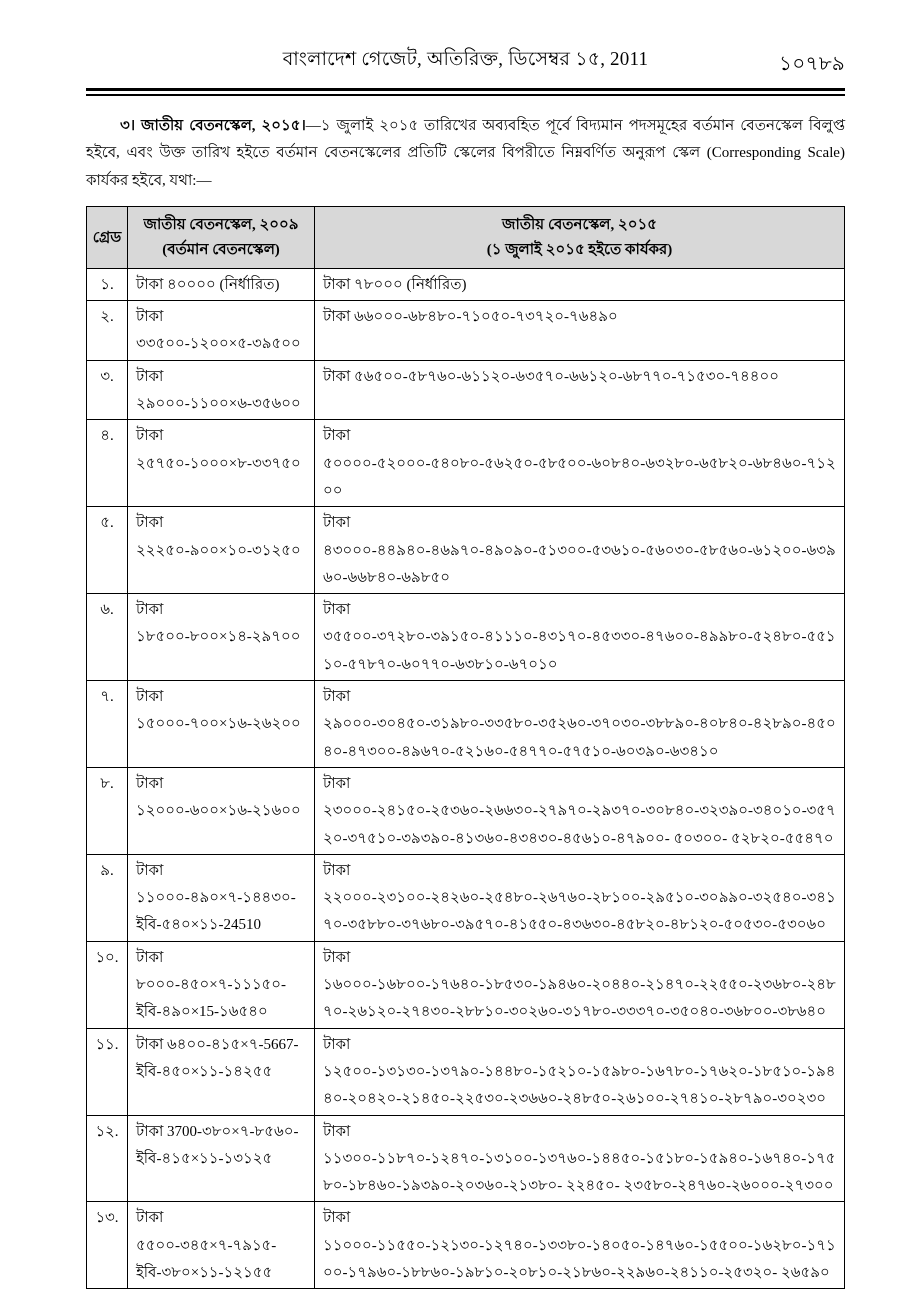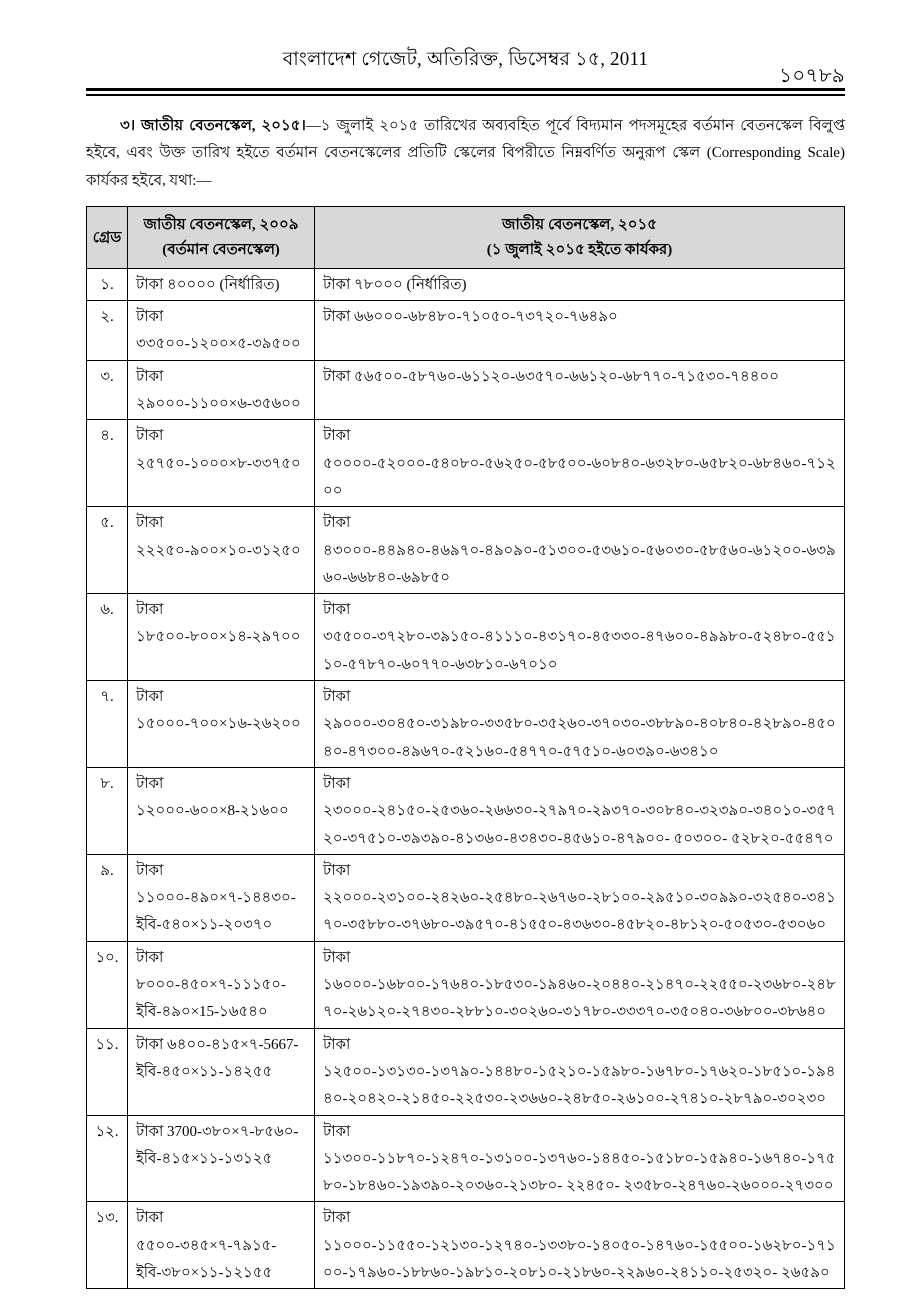--- a/index.html
+++ b/index.html
@@ -20,21 +20,21 @@
   .header-line {
     position: relative;
     text-align: center;
     font-size: 19px;
     letter-spacing: 0.2px;
   }
   .gazette-title { display: inline-block; }
   .page-number {
     position: absolute;
     right: 0;
-    top: 16px;
+    top: 4px;
     font-size: 20px;
     font-family: Liberation Serif, serif;
   }
   .double-rule {
     margin-top: 12px;
     height: 3px;
     border-top: 3px solid #000;
     border-bottom: 2px solid #000;
   }
   .intro {
@@ -141,26 +141,26 @@
           <td class="scale-2009-cell">টাকা ১৮৫০০-৮০০×১৪-২৯৭০০</td>
           <td class="scale-2015-cell">টাকা ৩৫৫০০-৩৭২৮০-৩৯১৫০-৪১১১০-৪৩১৭০-৪৫৩৩০-৪৭৬০০-৪৯৯৮০-৫২৪৮০-৫৫১১০-৫৭৮৭০-৬০৭৭০-৬৩৮১০-৬৭০১০</td>
         </tr>
         <tr>
           <td class="grade-cell">৭.</td>
           <td class="scale-2009-cell">টাকা ১৫০০০-৭০০×১৬-২৬২০০</td>
           <td class="scale-2015-cell">টাকা ২৯০০০-৩০৪৫০-৩১৯৮০-৩৩৫৮০-৩৫২৬০-৩৭০৩০-৩৮৮৯০-৪০৮৪০-৪২৮৯০-৪৫০৪০-৪৭৩০০-৪৯৬৭০-৫২১৬০-৫৪৭৭০-৫৭৫১০-৬০৩৯০-৬৩৪১০</td>
         </tr>
         <tr>
           <td class="grade-cell">৮.</td>
-          <td class="scale-2009-cell">টাকা ১২০০০-৬০০×8-২১৬০০</td>
+          <td class="scale-2009-cell">টাকা ১২০০০-৬০০×১৬-২১৬০০</td>
           <td class="scale-2015-cell">টাকা ২৩০০০-২৪১৫০-২৫৩৬০-২৬৬৩০-২৭৯৭০-২৯৩৭০-৩০৮৪০-৩২৩৯০-৩৪০১০-৩৫৭২০-৩৭৫১০-৩৯৩৯০-৪১৩৬০-৪৩৪৩০-৪৫৬১০-৪৭৯০০- ৫০৩০০- ৫২৮২০-৫৫৪৭০</td>
         </tr>
         <tr>
           <td class="grade-cell">৯.</td>
-          <td class="scale-2009-cell">টাকা ১১০০০-৪৯০×৭-১৪৪৩০-ইবি-৫৪০×১১-২০৩৭০</td>
+          <td class="scale-2009-cell">টাকা ১১০০০-৪৯০×৭-১৪৪৩০-ইবি-৫৪০×১১-24510</td>
           <td class="scale-2015-cell">টাকা ২২০০০-২৩১০০-২৪২৬০-২৫৪৮০-২৬৭৬০-২৮১০০-২৯৫১০-৩০৯৯০-৩২৫৪০-৩৪১৭০-৩৫৮৮০-৩৭৬৮০-৩৯৫৭০-৪১৫৫০-৪৩৬৩০-৪৫৮২০-৪৮১২০-৫০৫৩০-৫৩০৬০</td>
         </tr>
         <tr>
           <td class="grade-cell">১০.</td>
           <td class="scale-2009-cell">টাকা ৮০০০-৪৫০×৭-১১১৫০-ইবি-৪৯০×15-১৬৫৪০</td>
           <td class="scale-2015-cell">টাকা ১৬০০০-১৬৮০০-১৭৬৪০-১৮৫৩০-১৯৪৬০-২০৪৪০-২১৪৭০-২২৫৫০-২৩৬৮০-২৪৮৭০-২৬১২০-২৭৪৩০-২৮৮১০-৩০২৬০-৩১৭৮০-৩৩৩৭০-৩৫০৪০-৩৬৮০০-৩৮৬৪০</td>
         </tr>
         <tr>
           <td class="grade-cell">১১.</td>
           <td class="scale-2009-cell">টাকা ৬৪০০-৪১৫×৭-5667-ইবি-৪৫০×১১-১৪২৫৫</td>

